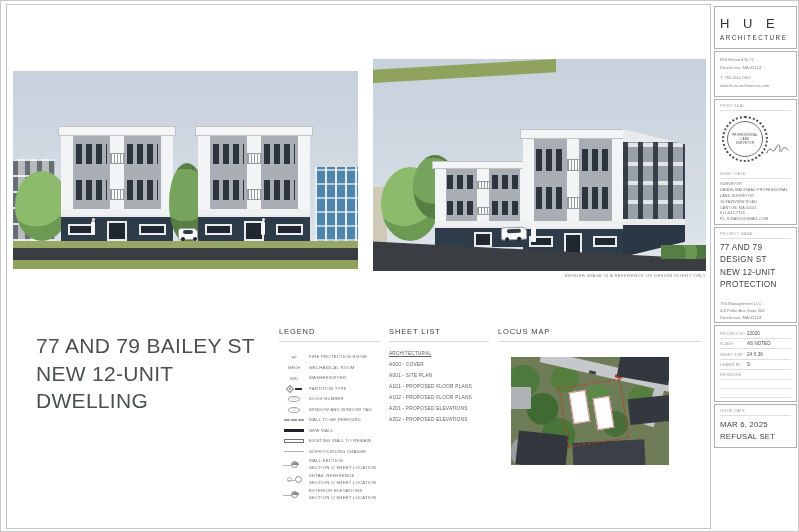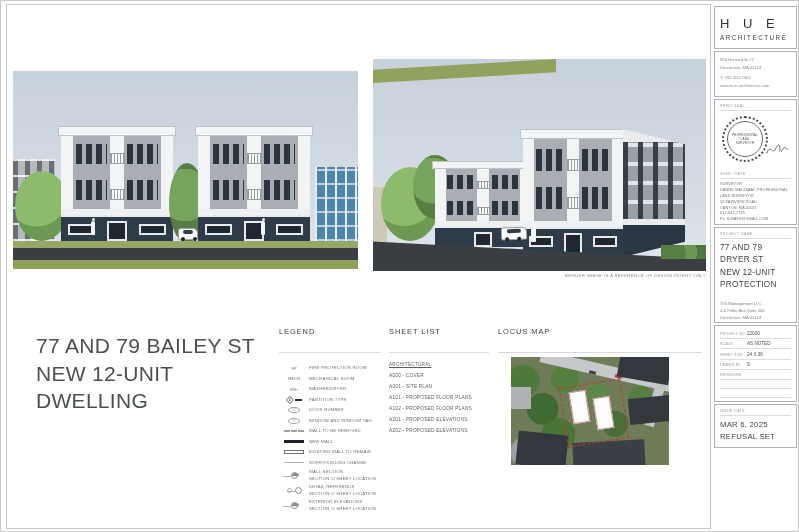--- a/index.html
+++ b/index.html
@@ -114,21 +114,21 @@
       radial-gradient(circle at 85% 60%, #4f7840 0 42%, rgba(0,0,0,0) 43%); }
 
   #render-caption { position:absolute; left:372px; top:272px; width:333px; text-align:right;
     font-size:4.4px; letter-spacing:.3px; color:#8a8e91; }
 
   
   #cover-title { position:absolute; left:35px; top:331px; width:230px;
     font-size:21px; line-height:1.32; letter-spacing:.3px; color:#4a4f52; }
 
   .sec-header { font-size:7.5px; letter-spacing:.9px; color:#3c4144;
-    padding-bottom:16px; border-bottom:1px solid #d7dadc; }
+    padding-bottom:5px; border-bottom:1px solid #d7dadc; }
   #legend    { position:absolute; left:278px; top:326px; width:101px; }
   #sheetlist { position:absolute; left:388px; top:326px; width:100px; }
   #locus     { position:absolute; left:497px; top:326px; width:204px; }
 
   #legend-rows { margin-top:10px; }
   .lg-row { display:flex; align-items:center; min-height:10.5px; }
   .lg-row.tall { min-height:15px; }
   .lg-sym { flex:0 0 30px; display:flex; align-items:center; justify-content:center; gap:2px;
     font-size:4px; color:#6b7073; }
   .lg-lbl { font-size:4.3px; color:#6b7073; letter-spacing:.2px; line-height:1.5; }
@@ -481,21 +481,21 @@
       <div>16 FAIRVIEW ROAD</div>
       <div>CANTON, MA 02021</div>
       <div>617-642-7765</div>
       <div>P.L.S.MASS@GMAIL.COM</div>
     </div>
   </div>
 
   <div class="tb-box" id="tb-project">
     <div class="tb-lab">PROJECT NAME</div>
     <div class="proj-line">77 AND 79</div>
-    <div class="proj-line">DRYER ST</div>
+    <div class="proj-line">DESIGN ST</div>
     <div class="proj-line">NEW 12-UNIT</div>
     <div class="proj-line">PROTECTION</div>
     <div id="tb-client">
       <div>TIG Management LLC</div>
       <div>4-6 Fuller Ave Suite 204</div>
       <div>Dorchester, MA 02124</div>
     </div>
   </div>
 
   <div class="tb-box" id="tb-info">

